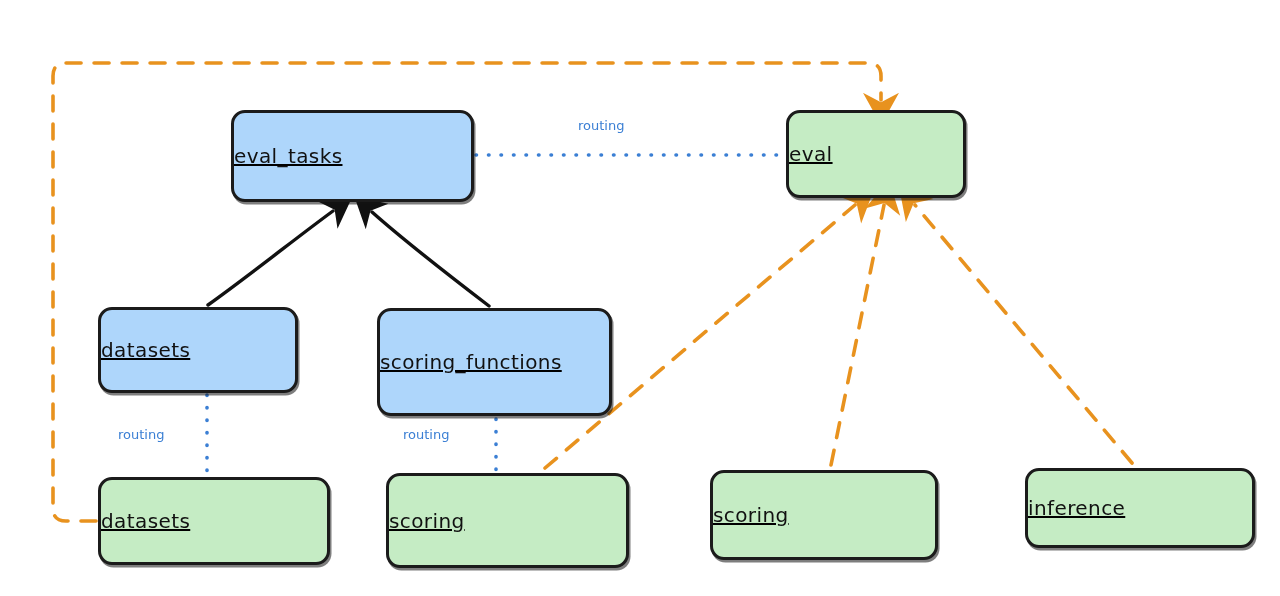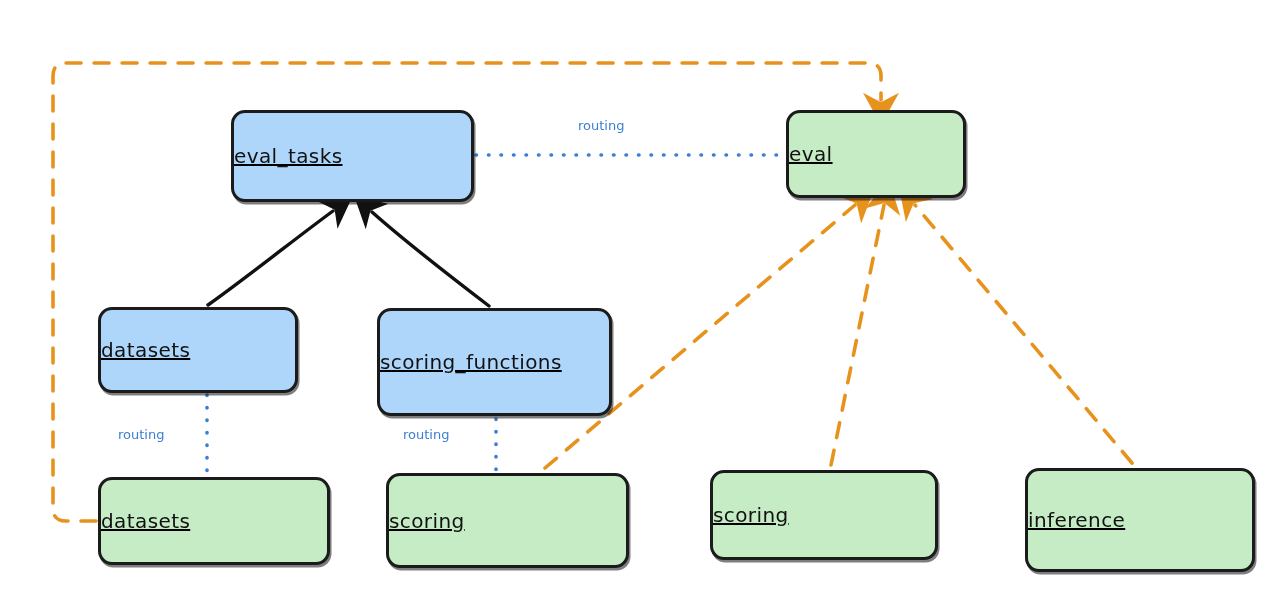--- a/index.html
+++ b/index.html
@@ -130,21 +130,21 @@
   </div>
 
   <div class="node provider-node" style="left:386px; top:473px; width:243px; height:95px;">
     <span class="node-label">scoring</span>
   </div>
 
   <div class="node provider-node" style="left:710px; top:470px; width:228px; height:90px;">
     <span class="node-label">scoring</span>
   </div>
 
-  <div class="node provider-node" style="left:1025px; top:468px; width:230px; height:104px;">
+  <div class="node provider-node" style="left:1025px; top:468px; width:230px; height:80px;">
     <span class="node-label">inference</span>
   </div>
 
   <span class="edge-label" style="left:578px; top:118px;">routing</span>
 
   <span class="edge-label" style="left:118px; top:427px;">routing</span>
 
   <span class="edge-label" style="left:403px; top:427px;">routing</span>
 
 </div>

